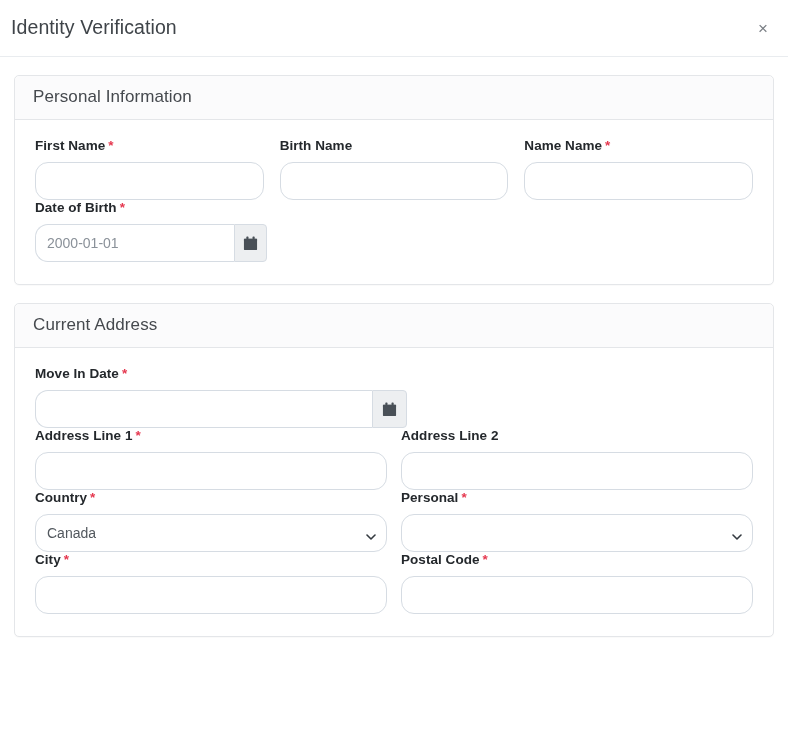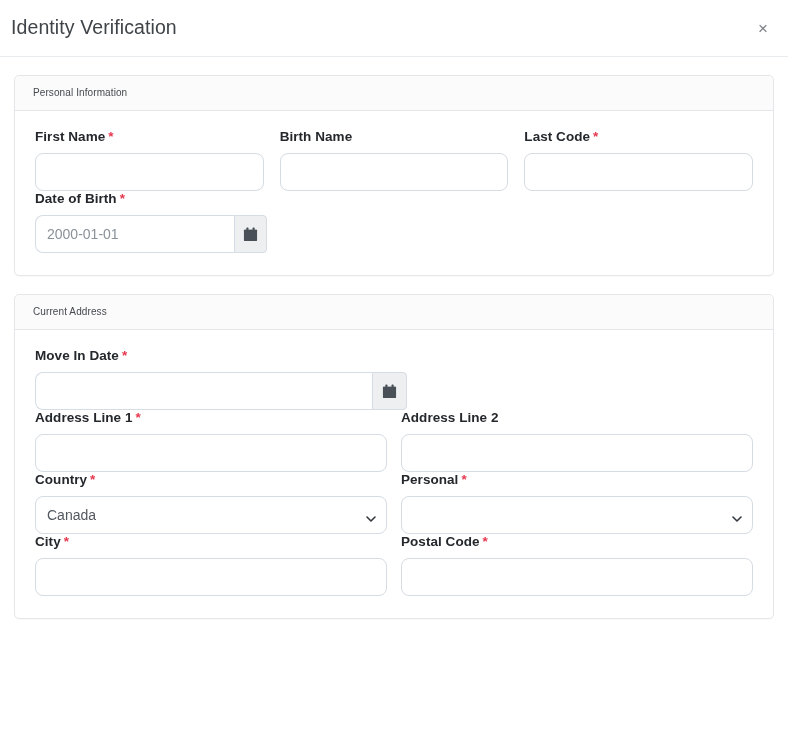--- a/index.html
+++ b/index.html
@@ -62,21 +62,21 @@
     border-radius: 5px;
     background: #ffffff;
     margin-bottom: 18px;
     box-shadow: 0 1px 1px rgba(0,0,0,0.025);
   }
   .card-header {
     background: #fbfbfc;
     border-bottom: 1px solid #e4e6e9;
     border-radius: 5px 5px 0 0;
     padding: 11px 18px 12px 18px;
-    font-size: 10px;
+    font-size: 17px;
     font-weight: 400;
     color: #45494e;
     letter-spacing: 0.1px;
   }
   .card-body {
     padding: 18px 20px 22px 20px;
   }
 
   
   .form-row {
@@ -107,21 +107,21 @@
     font-weight: 700;
     margin-left: 3px;
     font-size: 13.5px;
   }
 
   .form-control {
     display: block;
     width: 100%;
     height: 38px;
     border: 1px solid #d6dce3;
-    border-radius: 8px;
+    border-radius: 13px;
     background: #ffffff;
     padding: 6px 11px;
     font-size: 14px;
     color: #495057;
     font-family: "Liberation Sans", sans-serif;
     outline: none;
   }
   .form-control::placeholder { color: #8a9199; opacity: 1; }
 
   
@@ -195,21 +195,21 @@
 
         <div class="col-3">
           <label class="field-label">
             <span>Birth Name</span><span class="req"></span>
           </label>
           <input class="form-control" type="text" value="" style="">
         </div>
 
         <div class="col-3">
           <label class="field-label">
-            <span>Last Code</span><span class="req">*</span>
+            <span>Name Name</span><span class="req">*</span>
           </label>
           <input class="form-control" type="text" value="" style="">
         </div>
       </div>
 
       <div class="form-row">
         <div class="col-date-personal">
           <label class="field-label">
             <span>Date of Birth</span><span class="req">*</span>
           </label>

